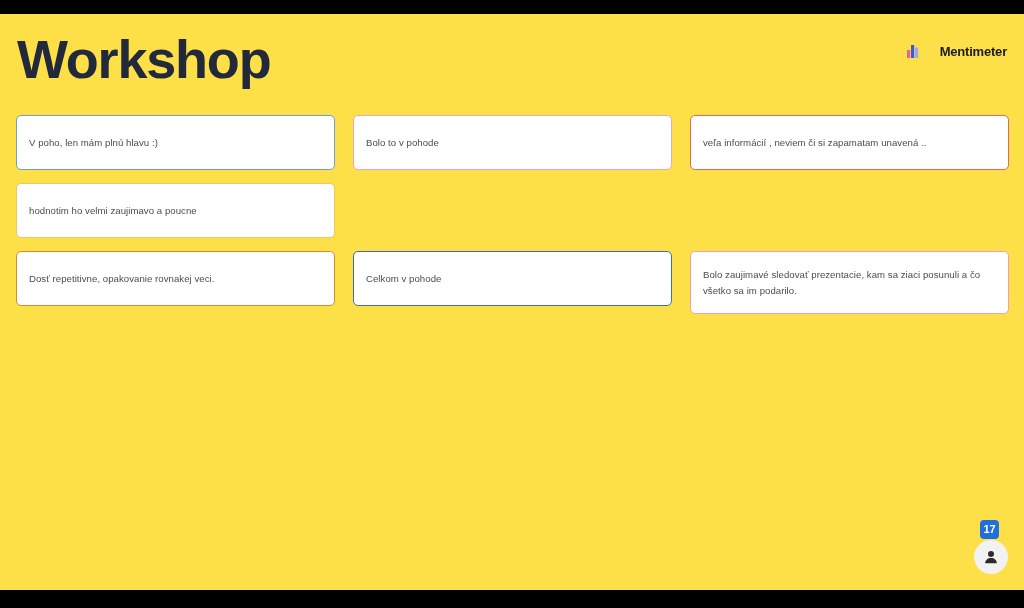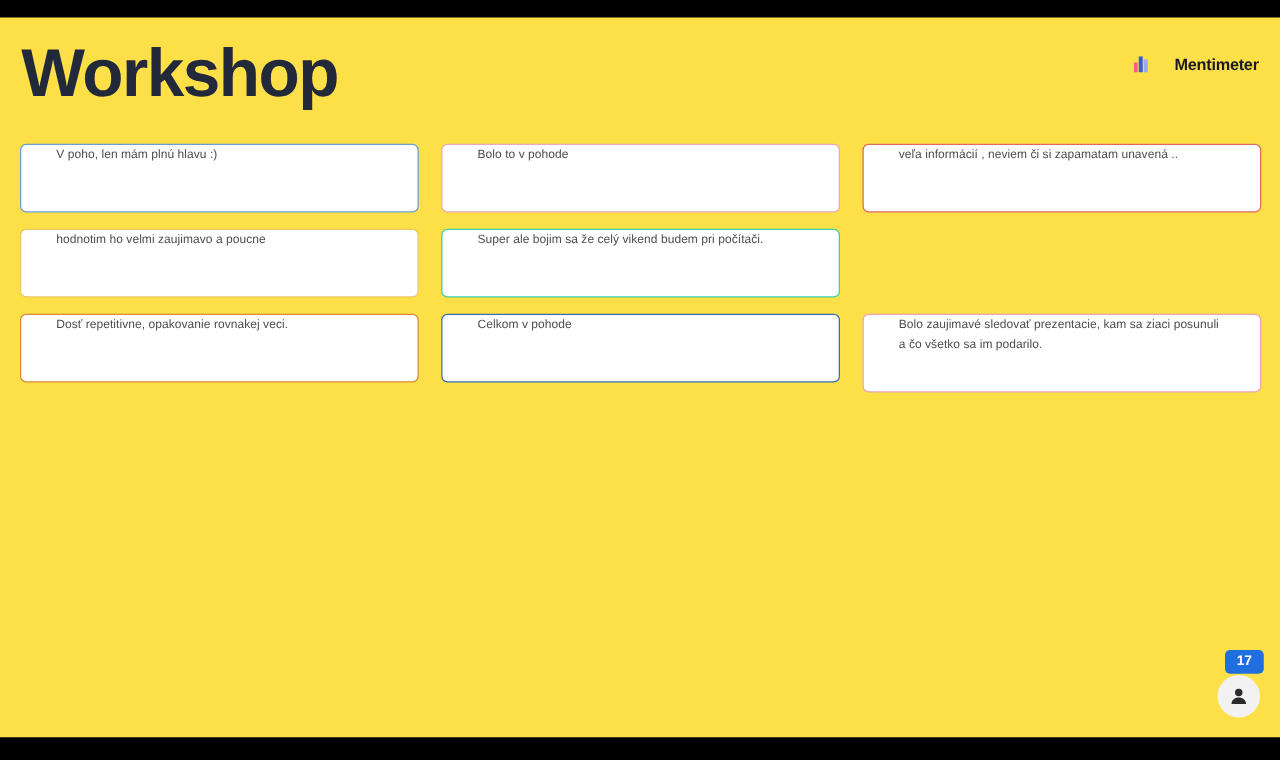--- a/index.html
+++ b/index.html
@@ -83,22 +83,23 @@
     align-items: flex-start;
   }
   .card {
     flex: 0 0 319px;
     width: 319px;
     box-sizing: border-box;
     min-height: 55px;
     background: #ffffff;
     border: 1.4px solid #cccccc;
     border-radius: 5px;
-    padding: 0 28px;
-    display: flex;
+    padding: 0 12px;
+    display: flex;
+    align-items: center;
   }
   .card.tall {
     min-height: 63px;
   }
   .card-text {
     font-size: 9.6px;
     line-height: 1.65;
     color: #4c4c52;
     letter-spacing: 0.05px;
     font-family: "Liberation Sans", "DejaVu Sans", sans-serif;
@@ -107,21 +108,21 @@
     position: absolute;
     right: 16px;
     bottom: 16px;
     width: 34px;
     height: 54px;
   }
   .presence-badge {
     position: absolute;
     left: 6px;
     top: 0;
-    width: 31px;
+    width: 19px;
     height: 19px;
     background: #1f6fe0;
     border-radius: 4px;
     color: #ffffff;
     font-size: 11px;
     font-weight: 700;
     display: flex;
     align-items: center;
     justify-content: center;
     line-height: 1;
@@ -175,23 +176,20 @@
         </div>
         <div class="card" style="border-color:#e06a5e">
           <span class="card-text">veľa informácií , neviem či si zapamatam unavená ..</span>
         </div>
       </div>
 
       <div class="row">
         <div class="card" style="border-color:#edc56a">
           <span class="card-text">hodnotim ho velmi zaujimavo a poucne</span>
         </div>
-        <div class="card" style="border-color:#3dcfa5">
-          <span class="card-text">Super ale bojim sa že celý vikend budem pri počítači.</span>
-        </div>
       </div>
 
       <div class="row">
         <div class="card" style="border-color:#d98a34">
           <span class="card-text">Dosť repetitivne, opakovanie rovnakej veci.</span>
         </div>
         <div class="card" style="border-color:#3a6fb0">
           <span class="card-text">Celkom v pohode</span>
         </div>
         <div class="card tall" style="border-color:#e9a3b6">

